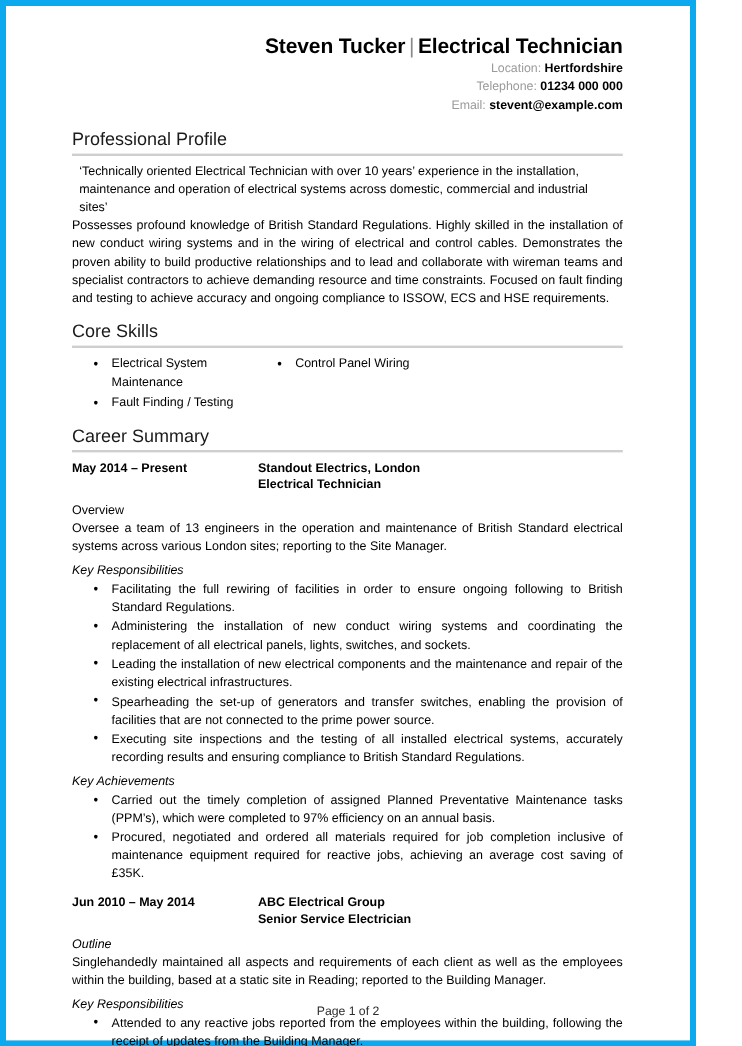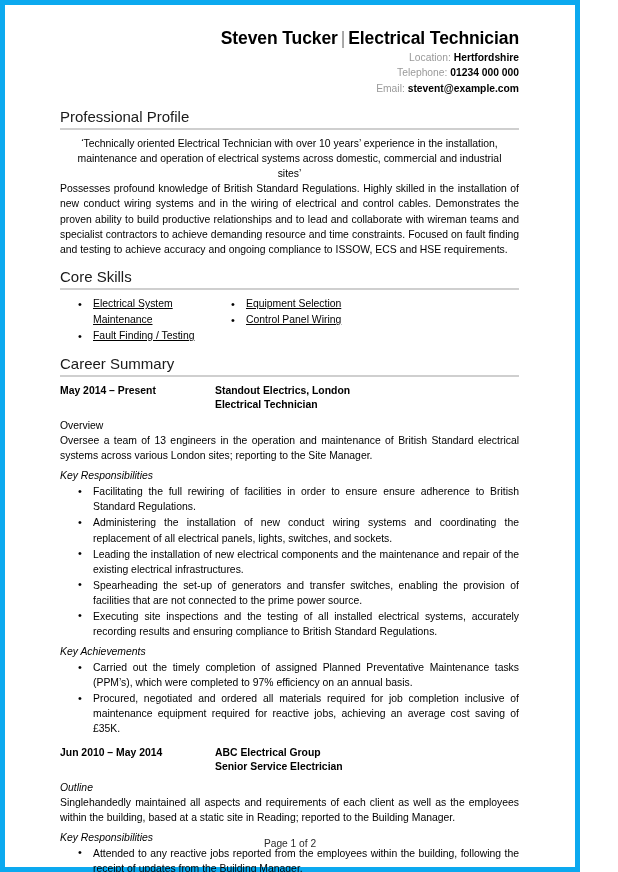--- a/index.html
+++ b/index.html
@@ -50,37 +50,36 @@
   }
   .sec-rule {
     height: 2px;
     background: #cfcfcf;
     width: 100%;
     margin-bottom: 3px;
   }
 
   
   .quote {
-    text-align: center;
     font-size: 10.4px;
     line-height: 1.45;
     margin: 6px 6px 0 6px;
   }
   .para {
     text-align: justify;
     font-size: 10.4px;
     line-height: 1.47;
   }
 
   
   .skills {
     display: flex;
     margin-top: 6px;
   }
-  .skills-col { width: 33.33%; text-decoration: underline; }
+  .skills-col { width: 33.33%; }
   .skill {
     position: relative;
     font-size: 10.4px;
     line-height: 1.52;
     padding-left: 33px;
   }
   .skill::before {
     content: "\2022";
     position: absolute;
     left: 18px;
@@ -176,21 +175,20 @@
 
   <div class="sec">
     <div class="sec-title">Core Skills</div>
     <div class="sec-rule"></div>
     <div class="skills">
       <div class="skills-col">
         <div class="skill">Electrical System Maintenance</div>
         <div class="skill">Fault Finding / Testing</div>
       </div>
       <div class="skills-col">
-        <div class="skill">Equipment Selection</div>
         <div class="skill">Control Panel Wiring</div>
       </div>
     </div>
   </div>
 
   <div class="sec">
     <div class="sec-title">Career Summary</div>
     <div class="sec-rule"></div>
 
     <div>
@@ -199,21 +197,21 @@
         <div>
           <span class="job-emp-line">Standout Electrics, London</span>
           <span class="job-emp-line">Electrical Technician</span>
         </div>
       </div>
       <div class="sub-label">Overview</div>
       <div class="body-text">Oversee a team of 13 engineers in the operation and maintenance of British Standard electrical systems across various London sites; reporting to the Site Manager.</div>
 
       <div class="sub-label italic">Key Responsibilities</div>
       <ul class="bullets">
-        <li>Facilitating the full rewiring of facilities in order to ensure ensure adherence to British Standard Regulations.</li>
+        <li>Facilitating the full rewiring of facilities in order to ensure ongoing following to British Standard Regulations.</li>
         <li>Administering the installation of new conduct wiring systems and coordinating the replacement of all electrical panels, lights, switches, and sockets.</li>
         <li>Leading the installation of new electrical components and the maintenance and repair of the existing electrical infrastructures.</li>
         <li>Spearheading the set-up of generators and transfer switches, enabling the provision of facilities that are not connected to the prime power source.</li>
         <li>Executing site inspections and the testing of all installed electrical systems, accurately recording results and ensuring compliance to British Standard Regulations.</li>
       </ul>
 
       <div class="sub-label italic">Key Achievements</div>
       <ul class="bullets">
         <li>Carried out the timely completion of assigned Planned Preventative Maintenance tasks (PPM’s), which were completed to 97% efficiency on an annual basis.</li>
         <li>Procured, negotiated and ordered all materials required for job completion inclusive of maintenance equipment required for reactive jobs, achieving an average cost saving of £35K.</li>

